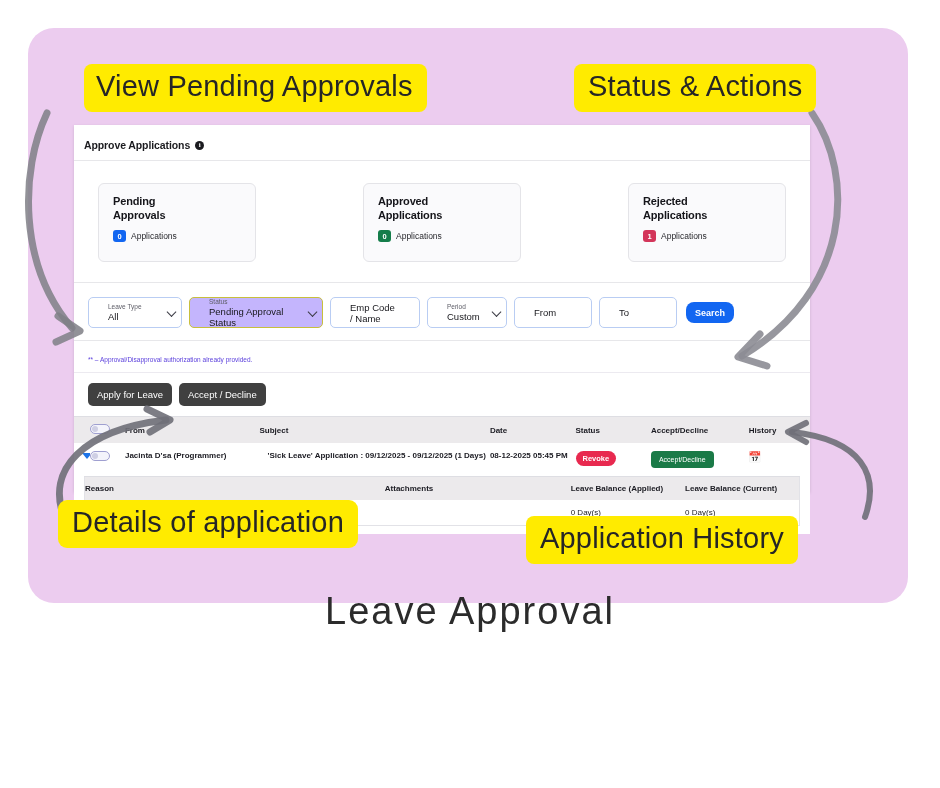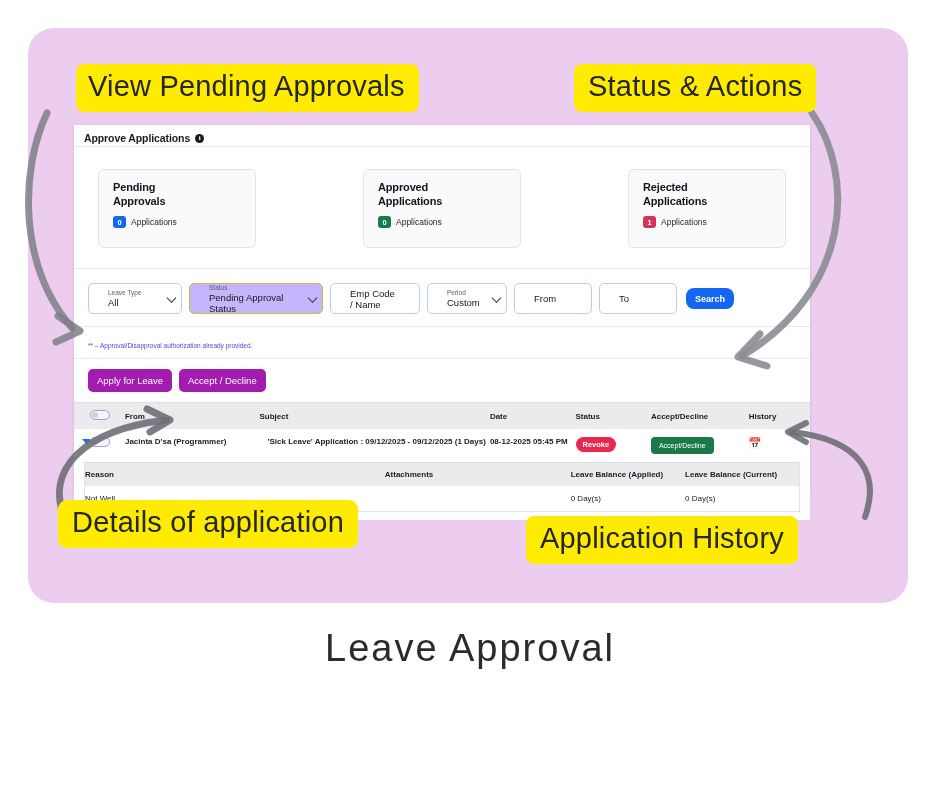--- a/index.html
+++ b/index.html
@@ -21,21 +21,21 @@
 
   
   .app-card {
     position: absolute; left: 74px; top: 125px;
     width: 736px; height: 367px;
     background: #ffffff;
     box-shadow: 0 1px 3px rgba(0,0,0,0.13);
   }
 
   .card-title-bar {
-    height: 22px; padding: 5px 10px 0 10px;
+    height: 36px; padding: 5px 10px 0 10px;
     border-bottom: 1px solid #e7e7ea;
     display: flex; align-items: center; gap: 5px;
   }
   .card-title {
     font-size: 10.5px; font-weight: bold; color: #1b1b1f;
     letter-spacing: -0.1px;
   }
   .info-icon {
     width: 9px; height: 9px; border-radius: 50%;
     background: #1b1b1f; color: #fff;
@@ -106,21 +106,21 @@
     margin-left: 2px; cursor: pointer;
   }
 
   
   .note-row { padding: 7px 0 6px 14px; border-bottom: 1px solid #eceaf0; }
   .note { font-size: 6.5px; color: #5a3fdc; }
 
   
   .actions-row { display: flex; gap: 7px; padding: 10px 0 10px 14px; }
   .gbtn {
-    background: #a21caf; color: #fff; border-radius: 5px;
+    background: #404040; color: #fff; border-radius: 5px;
     font-size: 9.5px; padding: 6px 9px; cursor: pointer;
   }
 
   
   table.grid { width: 100%; border-collapse: collapse; table-layout: fixed; }
   .grid thead th {
     background: #eceaec; text-align: left;
     font-size: 8px; font-weight: bold; color: #1b1b22;
     padding: 7px 4px 7px 0; border-top: 1px solid #dedee3;
   }
@@ -176,27 +176,27 @@
   }
   .s-reason { width: 42%; } .s-att { width: 26%; }
   .s-la { width: 16%; } .s-lc { width: 16%; }
 
   
   .anno {
     position: absolute; background: #ffeb00; color: #262626;
     border-radius: 8px; font-size: 29px; letter-spacing: 0.2px;
     padding: 6px 14px 9px 14px; white-space: nowrap;
   }
-  .anno-tl { left: 76px;  top: 64px; padding-left: 12px; }
+  .anno-tl { left: 84px;  top: 64px; padding-left: 12px; }
   .anno-tr { left: 574px; top: 64px; }
   .anno-bl { left: 58px;  top: 500px; border-radius: 9px; }
   .anno-br { left: 526px; top: 516px; }
 
   .caption {
-    position: absolute; left: 0; top: 627px; width: 940px;
+    position: absolute; left: 0; top: 590px; width: 940px;
     text-align: center; font-size: 38px; color: #2b2b2b;
     letter-spacing: 2px;
   }
 
   svg.arrows { position: absolute; left: 0; top: 0; width: 940px; height: 788px; }
 </style>
 </head>
 <body>
 
 <div id="root">

